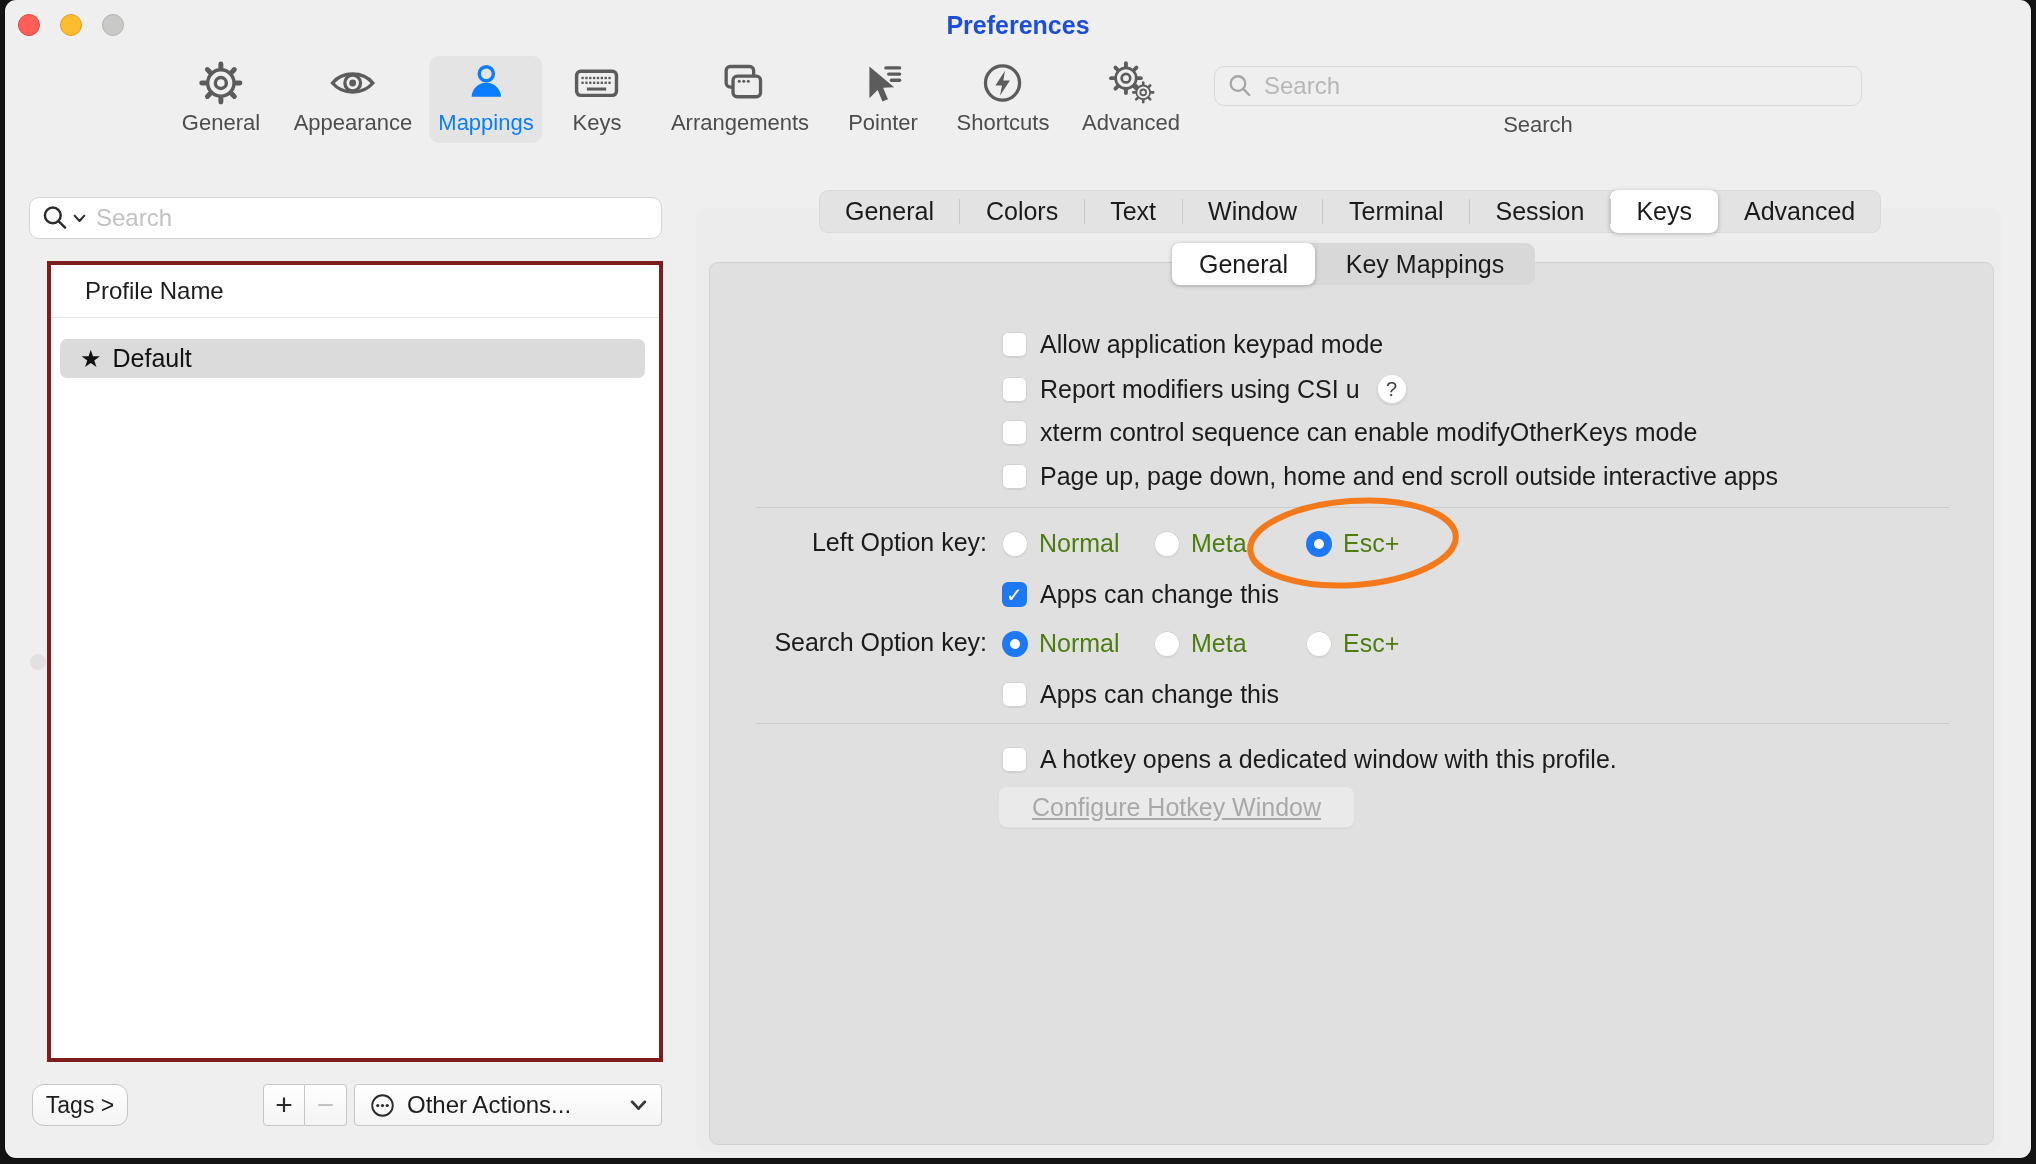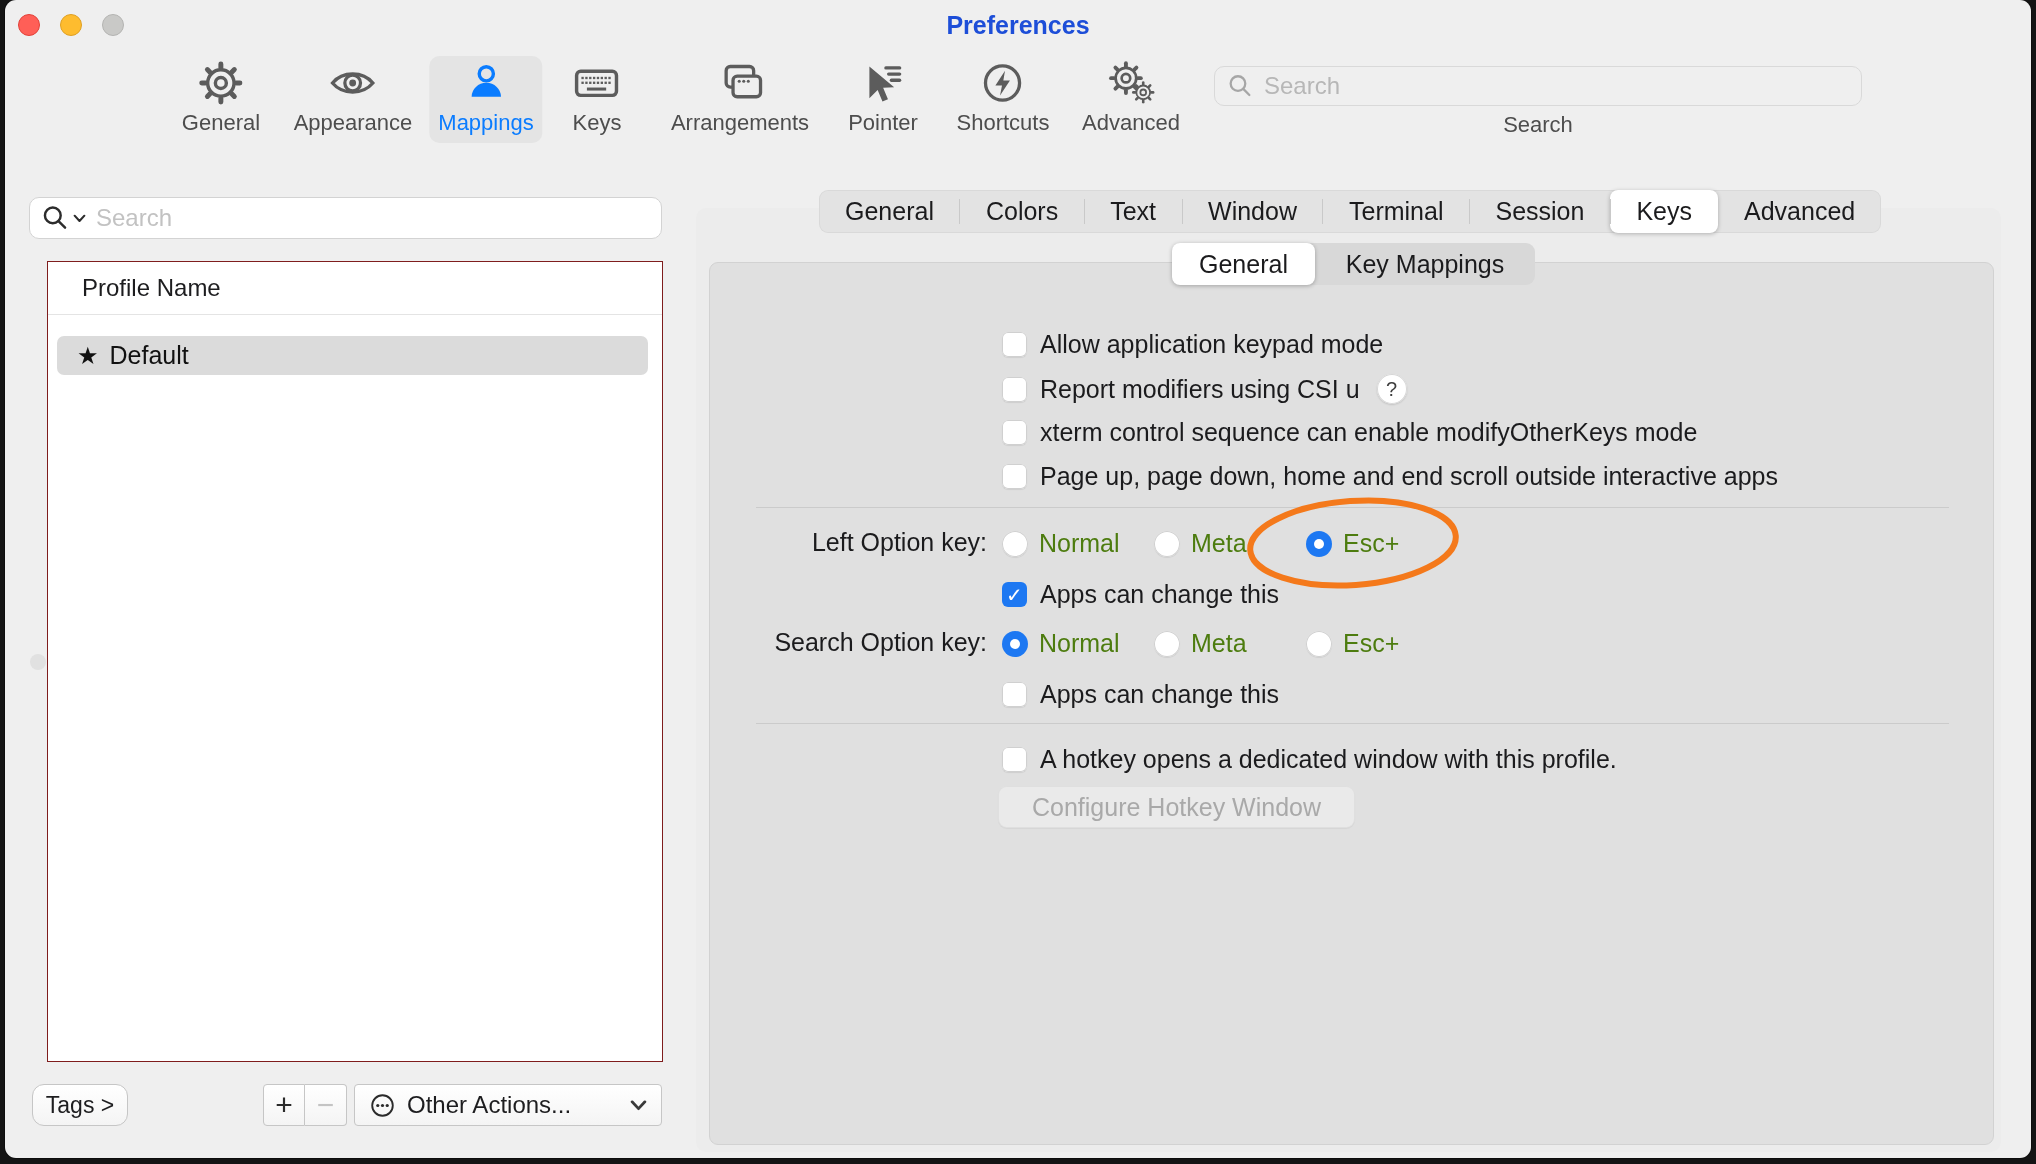--- a/index.html
+++ b/index.html
@@ -25,21 +25,21 @@
   .tb-item.selected{background:#e4e4e4;color:#0a7cff;}
   .tb-item.selected .ticon{color:#0a7cff;}
   .tb-search{position:absolute;left:1209px;top:66px;width:648px;height:40px;box-sizing:border-box;border:1px solid #d9d9d9;border-radius:10px;background:#efefef;display:flex;align-items:center;gap:9px;padding:0 12px;color:#a6a6a6;}
   .tb-search input{border:none;outline:none;background:transparent;font-size:24px;color:#333;width:100%;font-family:inherit;}
   .tb-search input::placeholder{color:#b7b7b7;}
   .tb-search-label{position:absolute;left:1209px;top:112px;width:648px;text-align:center;font-size:22px;color:#4d4d4d;}
   
   .sb-search{position:absolute;left:24px;top:197px;width:633px;height:42px;box-sizing:border-box;background:#fff;border:1px solid #d3d3d3;border-radius:10px;display:flex;align-items:center;gap:4px;padding:0 11px;color:#2c2c2c;}
   .sb-search input{border:none;outline:none;background:transparent;font-size:24px;color:#333;width:100%;font-family:inherit;}
   .sb-search input::placeholder{color:#c2c2c2;}
-  .sb-list{position:absolute;left:42px;top:261px;width:616px;height:801px;box-sizing:border-box;background:#fff;border:1px solid #7f1d1d;}
+  .sb-list{position:absolute;left:42px;top:261px;width:616px;height:801px;box-sizing:border-box;background:#fff;border:4px solid #7f1d1d;}
   .sb-list-header{height:52px;line-height:52px;padding-left:34px;font-size:24px;color:#1d1d1f;border-bottom:1px solid #e4e4e4;}
   .sb-row{margin:21px 14px 0 9px;height:39px;border-radius:7px;display:flex;align-items:center;gap:11px;padding-left:20px;font-size:25px;color:#111;}
   .sb-row.selected{background:#dbdbdb;}
   .star{font-size:24px;line-height:1;}
   .edge-dot{position:absolute;left:25px;top:654px;width:16px;height:16px;border-radius:50%;background:#e1e1e1;}
   .btnface{background:linear-gradient(#ffffff,#f4f4f4);border:1px solid #c6c6c6;box-sizing:border-box;}
   .tags-btn{position:absolute;left:27px;top:1084px;width:96px;height:42px;border-radius:12px;display:flex;align-items:center;justify-content:center;font-size:23px;color:#1d1d1f;}
   .pm-group{position:absolute;left:258px;top:1084px;height:42px;display:flex;}
   .pm-btn{width:42px;height:42px;display:flex;align-items:center;justify-content:center;font-size:30px;font-weight:300;color:#2b2b2b;}
   .pm-plus{border-radius:4px 0 0 4px;}
@@ -65,21 +65,21 @@
   .cb.checked{background:#1d78f2;box-shadow:none;}
   .cb.checked::after{content:"✓";position:absolute;left:0;top:0;width:25px;height:25px;display:flex;align-items:center;justify-content:center;color:#fff;font-size:20px;font-weight:bold;}
   .help-btn{width:30px;height:30px;border-radius:50%;background:#fff;box-shadow:inset 0 0 0 1px #d6d6d6,0 1px 2px rgba(0,0,0,.14);display:flex;align-items:center;justify-content:center;font-size:20px;color:#3e3e3e;margin-left:4px;flex:none;}
   .divider{position:absolute;left:751px;width:1193px;height:1px;background:#cbcbcb;}
   .opt-label{position:absolute;left:702px;width:280px;text-align:right;font-size:25px;color:#1b1b1d;line-height:30px;}
   .radio-pair{position:absolute;display:flex;align-items:center;gap:11px;font-size:25px;color:#4d7c0f;}
   .radio{width:26px;height:26px;border-radius:50%;background:#fff;box-shadow:inset 0 0 0 1px #d0d0d0,0 1px 1px rgba(0,0,0,.08);flex:none;position:relative;}
   .radio.selected{background:#1d78f2;box-shadow:none;}
   .radio.selected::after{content:"";position:absolute;left:8px;top:8px;width:10px;height:10px;border-radius:50%;background:#fff;}
   .annotation{position:absolute;left:1238px;top:492px;width:222px;height:102px;pointer-events:none;}
-  .config-btn{position:absolute;left:993px;top:786px;width:357px;height:42px;border-radius:9px;background:#eaeaea;box-shadow:inset 0 0 0 1px rgba(0,0,0,.045),0 1px 1px rgba(0,0,0,.05);display:flex;align-items:center;justify-content:center;font-size:25px;color:#a9a9a9;}
+  .config-btn{position:absolute;left:993px;top:786px;width:357px;height:42px;border-radius:9px;background:#eaeaea;box-shadow:inset 0 0 0 1px rgba(0,0,0,.045),0 1px 1px rgba(0,0,0,.05);display:flex;align-items:center;justify-content:center;font-size:25px;color:#a9a9a9;text-decoration:underline;}
   svg{display:block;}
 </style>
 </head>
 <body>
 
 <svg width="0" height="0" style="position:absolute">
   <defs>
     <symbol id="i-gear" viewBox="0 0 32 32">
       <g fill="none" stroke="currentColor" stroke-width="2.5">
         <circle cx="16" cy="16" r="9.6"></circle>

